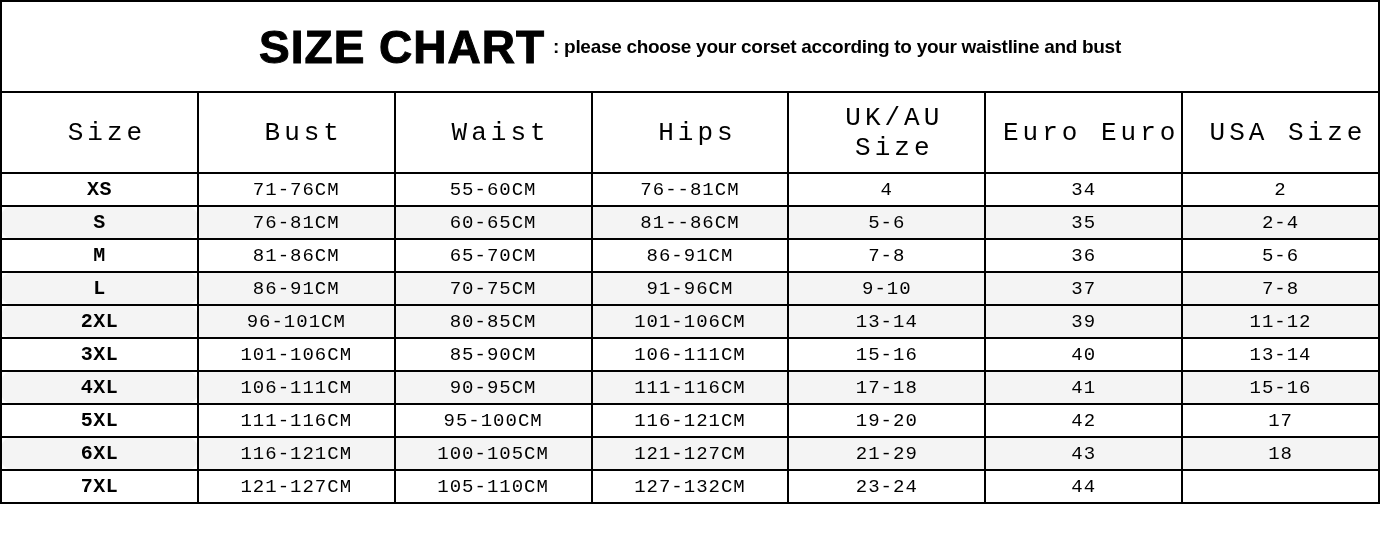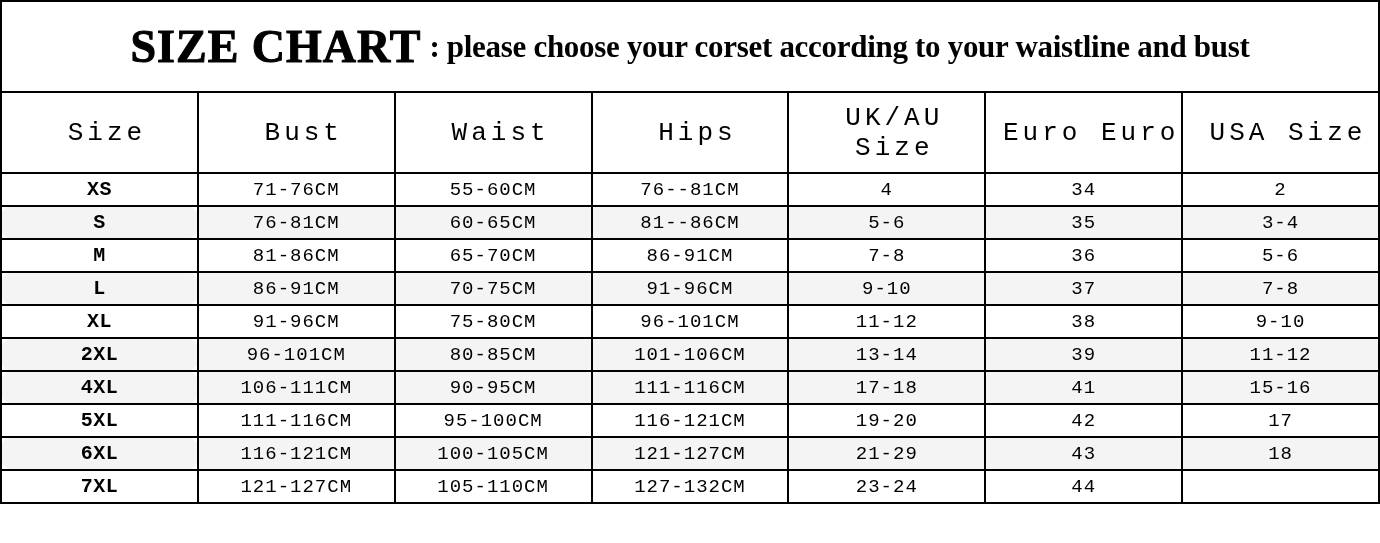--- a/index.html
+++ b/index.html
@@ -17,31 +17,31 @@
     overflow: hidden;
     font-family: "Liberation Mono", "DejaVu Sans Mono", monospace;
   }
   .title-box {
     height: 91px;
     border: 2px solid var(--border);
     border-bottom: none;
     display: flex;
     align-items: center;
     justify-content: center;
-    font-family: Liberation Serif, serif;
+    font-family: Liberation Sans, sans-serif;
     white-space: nowrap;
   }
   .title-main {
     font-size: 46px;
     font-weight: 900;
     letter-spacing: 1px;
     -webkit-text-stroke: 1px #000;
   }
   .title-rest {
-    font-size: 31px;
+    font-size: 19px;
     font-weight: bold;
     margin-left: 8px;
     letter-spacing: -0.3px;
   }
   table.size-table {
     width: 1380px;
     border-collapse: collapse;
     table-layout: fixed;
   }
   .size-table th, .size-table td {
@@ -102,57 +102,57 @@
           <td>34</td>
           <td>2</td>
         </tr>
         <tr class="stripe">
           <td>S</td>
           <td>76-81CM</td>
           <td>60-65CM</td>
           <td>81--86CM</td>
           <td>5-6</td>
           <td>35</td>
-          <td>3-4</td>
+          <td>2-4</td>
         </tr>
         <tr>
           <td>M</td>
           <td>81-86CM</td>
           <td>65-70CM</td>
           <td>86-91CM</td>
           <td>7-8</td>
           <td>36</td>
           <td>5-6</td>
         </tr>
         <tr class="stripe">
           <td>L</td>
           <td>86-91CM</td>
           <td>70-75CM</td>
           <td>91-96CM</td>
           <td>9-10</td>
           <td>37</td>
           <td>7-8</td>
         </tr>
-        <tr>
-          <td>XL</td>
-          <td>91-96CM</td>
-          <td>75-80CM</td>
-          <td>96-101CM</td>
-          <td>11-12</td>
-          <td>38</td>
-          <td>9-10</td>
-        </tr>
         <tr class="stripe">
           <td>2XL</td>
           <td>96-101CM</td>
           <td>80-85CM</td>
           <td>101-106CM</td>
           <td>13-14</td>
           <td>39</td>
           <td>11-12</td>
+        </tr>
+        <tr>
+          <td>3XL</td>
+          <td>101-106CM</td>
+          <td>85-90CM</td>
+          <td>106-111CM</td>
+          <td>15-16</td>
+          <td>40</td>
+          <td>13-14</td>
         </tr>
         <tr class="stripe">
           <td>4XL</td>
           <td>106-111CM</td>
           <td>90-95CM</td>
           <td>111-116CM</td>
           <td>17-18</td>
           <td>41</td>
           <td>15-16</td>
         </tr>

